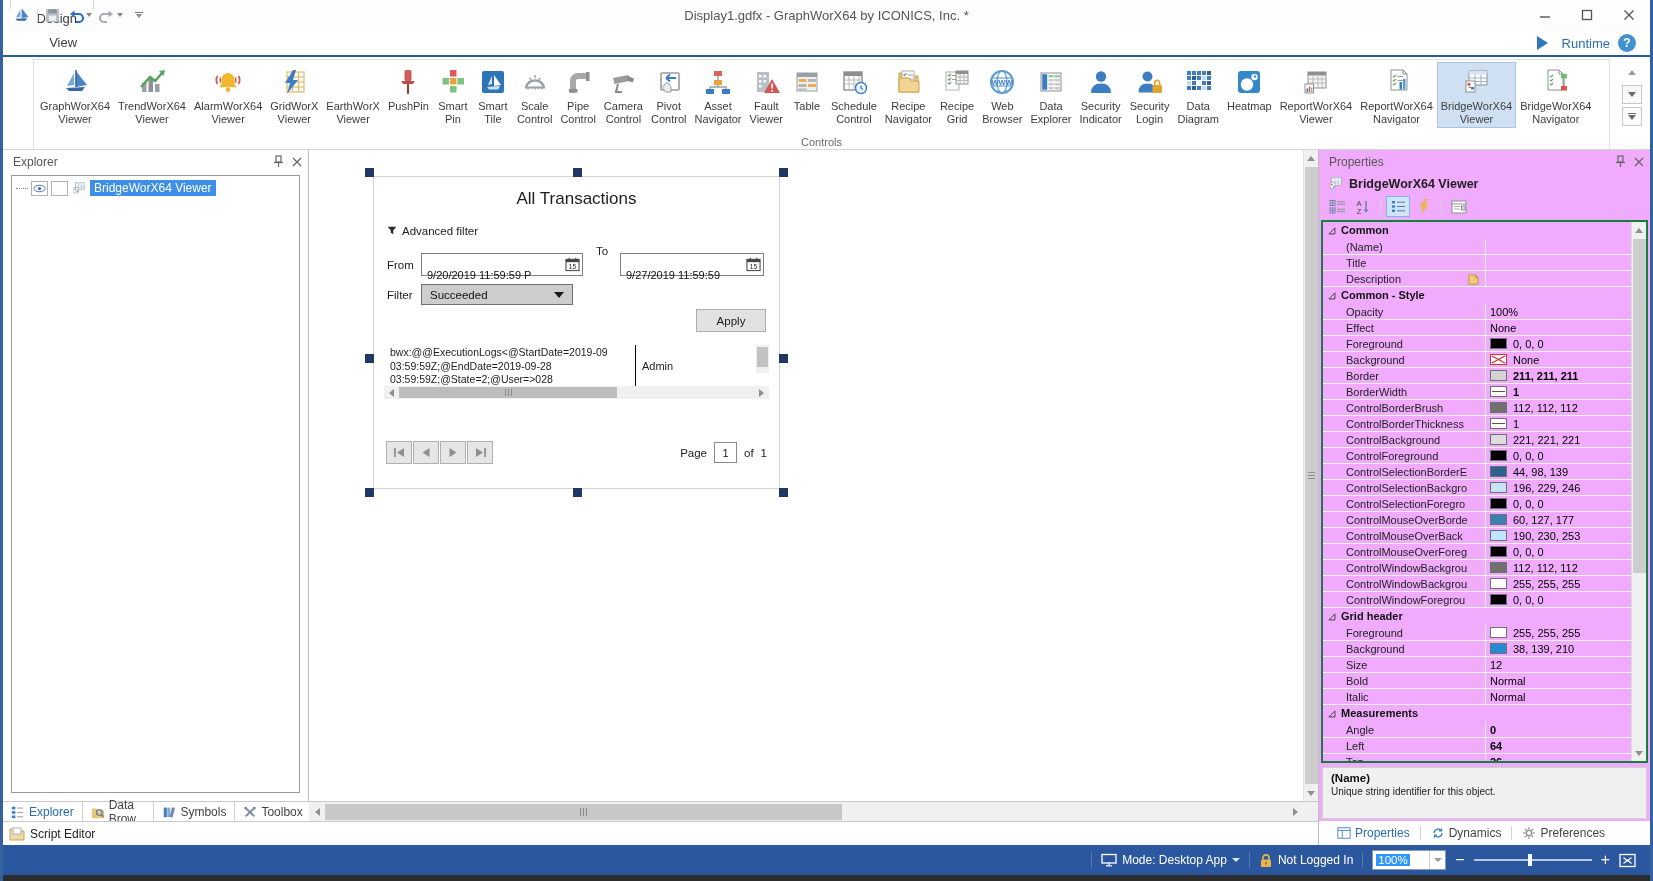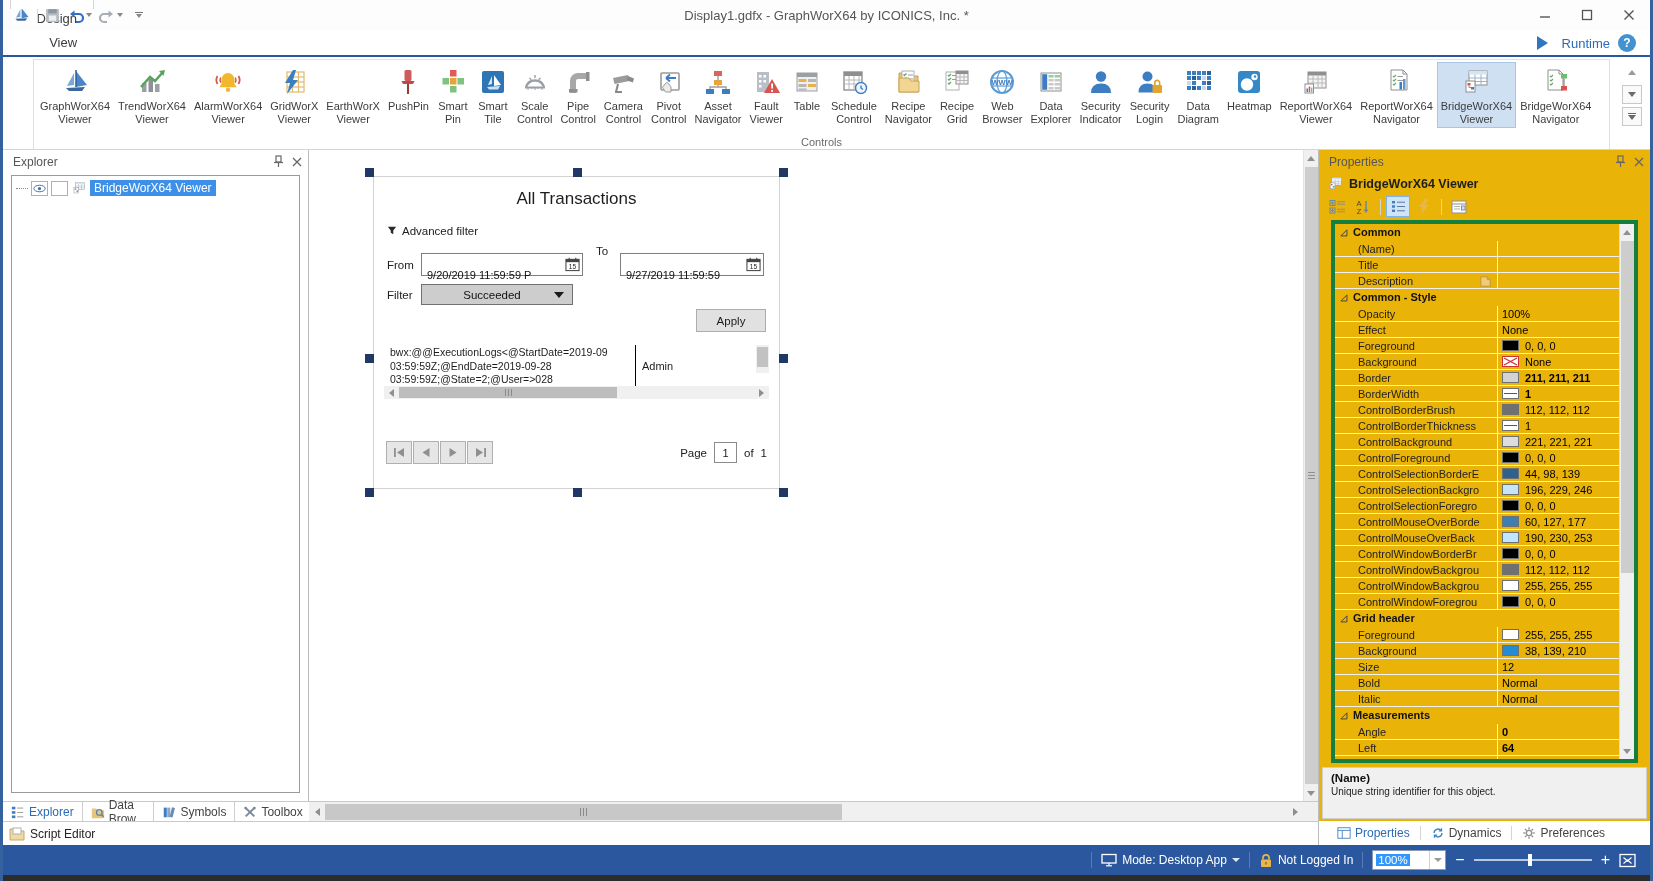--- a/index.html
+++ b/index.html
@@ -65,21 +65,21 @@
   .widget-sel { position:absolute; left:64px; top:26px; width:407px; height:313px;padding-left:47px; }
   .widget { position:absolute; inset:0; border:1px solid #d3d3d3; background:#fff; }
   .handle { position:absolute; width:9px; height:9px; background:#1f3864; }
   .wtitle { text-align:center; margin-top:12px; font-size:17px; color:#1e1e1e; }
   .advfilter { position:absolute; left:13px; top:48px; display:flex; align-items:center; gap:5px; font-size:11.5px; color:#222; }
   .wrow-label { position:absolute; font-size:11.5px; color:#222; }
   .datefield { position:absolute; height:23px; border:1px solid #7f7f7f; background:#fff; display:flex; align-items:center; font-size:11px; color:#111; }
   .datefield .dtext { flex:1; padding:0 2px 0 5px; white-space:nowrap; overflow:hidden;margin-top:20px; }
   .cal-btn { width:19px; height:21px; display:flex; align-items:center; justify-content:center; background:#fff; }
   .dropdown { position:absolute; height:21px; background:#cdcdcd; border:1px solid #707070; display:flex; align-items:center; font-size:11.5px; color:#111; }
-  .dropdown .dtext { flex:1; padding-left:8px;text-align:center; }
+  .dropdown .dtext { flex:1; padding-left:8px; }
   .dd-arrow { width:0;height:0;border-left:5px solid transparent;border-right:5px solid transparent;border-top:6px solid #1a1a1a; margin-right:8px; }
   .apply-btn { position:absolute; width:70px; height:23px; background:#e1e1e1; border:1px solid #adadad; font-size:11.5px; color:#1a1a1a; display:flex; align-items:center; justify-content:center; }
   .wtable { position:absolute; left:10px; top:168px; width:385px; }
   .wt-head { height:31px; background:#268bd2; color:#fff; display:flex; position:relative; }
   .wt-h1 { width:252px; display:flex; align-items:center; padding-left:8px; font-size:11.5px; }
   .wt-h2 { flex:1; display:flex; align-items:center; font-size:11.5px; }
   .wt-funnel { margin-left:auto; margin-right:10px; }
   .wt-body { height:41px; display:flex; position:relative; overflow:hidden; }
   .wt-c1 { width:252px; border-right:1px solid #000; padding:1px 0 0 6px; font-size:10.5px; line-height:13.5px; color:#1c1c1c; overflow:hidden; }
   .wt-c1 div { white-space:nowrap; overflow:hidden; }
@@ -113,27 +113,27 @@
   .h-thumb i { width:1px; height:8px; background:#8a8a8a; }
   .h-track { flex:1; }
   .corner { width:15px; background:#f0f0f0; }
   .tri-l { width:0;height:0;border-top:4px solid transparent;border-bottom:4px solid transparent;border-right:5px solid #8f8f8f; }
   .tri-r { width:0;height:0;border-top:4px solid transparent;border-bottom:4px solid transparent;border-left:5px solid #8f8f8f; }
 
   
   .scriptrow { height:24px; flex:0 0 auto; display:flex; align-items:center; gap:5px; padding-left:6px; border-top:1px solid #c9c9c9; background:#fff; font-size:12px; color:#222; }
 
   
-  .propscol { width:332px; flex:0 0 auto; display:flex; flex-direction:column; border-left:1px solid #bdbdbd; background:#eab308; }
+  .propscol { width:332px; flex:0 0 auto; display:flex; flex-direction:column; border-left:1px solid #bdbdbd; background:#f0abfc; }
   .props-obj { display:flex; align-items:center; gap:5px; padding:2px 8px; font-size:12.5px; font-weight:bold; color:#1e1e1e; flex:0 0 auto; }
   .props-toolbar { display:flex; align-items:center; gap:2px; padding:2px 4px 3px 6px; flex:0 0 auto; }
   .pt-btn { width:24px; height:21px; display:flex; align-items:center; justify-content:center; border:1px solid transparent; }
   .pt-btn.active { background:#cfe4f7; border:1px solid #7eb4ea; }
   .pt-sep { width:1px; height:16px; background:#d5d5d5; margin:0 3px; }
-  .grid-wrap { flex:1 1 auto; display:flex; min-height:0; border:4px solid #15803d; margin:0 12px; }
+  .grid-wrap { flex:1 1 auto; display:flex; min-height:0; border:2px solid #15803d; margin:0 2px; }
   .pgrid { flex:1 1 auto; overflow:hidden; font-size:11px; }
   .psec { height:17px; line-height:17px; display:flex; align-items:center; gap:5px; padding-left:5px; font-weight:bold; color:#111; }
   .prow { height:16px; line-height:16px; display:flex; border-bottom:1px solid #f0f0f0; }
   .prow .plabel { width:163px; flex:0 0 auto; padding-left:23px; color:#222; white-space:nowrap; overflow:hidden; position:relative; border-right:1px solid #f0f0f0; }
   .prow .pval { flex:1; display:flex; align-items:center; gap:6px; padding-left:4px; color:#000; white-space:nowrap; overflow:hidden; }
   .prow .pval.bold { font-weight:bold; }
   .swatch { width:17px; height:11px; border:1px solid #707070; flex:0 0 auto; display:inline-block; position:relative; background:#fff; }
   .swatch.line::after { content:""; position:absolute; left:1px; right:1px; top:4px; height:1px; background:#555; }
   .badge { position:absolute; right:5px; top:2px; }
   .pv-scroll { width:15px; flex:0 0 auto; background:#f0f0f0; border-left:1px solid #dcdcdc; display:flex; flex-direction:column; align-items:center; }
@@ -1219,21 +1219,21 @@
               </div>
             </div>
             <div class="prow">
               <div class="plabel">ControlMouseOverBack</div>
               <div class="pval">
                 <span class="swatch" style="background: rgb(190, 230, 253);"></span>
                 <span>190, 230, 253</span>
               </div>
             </div>
             <div class="prow">
-              <div class="plabel">ControlWindowBorderBr</div>
+              <div class="plabel">ControlMouseOverForeg</div>
               <div class="pval">
                 <span class="swatch" style="background: rgb(0, 0, 0);"></span>
                 <span>0, 0, 0</span>
               </div>
             </div>
             <div class="prow">
               <div class="plabel">ControlWindowBackgrou</div>
               <div class="pval">
                 <span class="swatch" style="background: rgb(112, 112, 112);"></span>
                 <span>112, 112, 112</span>

